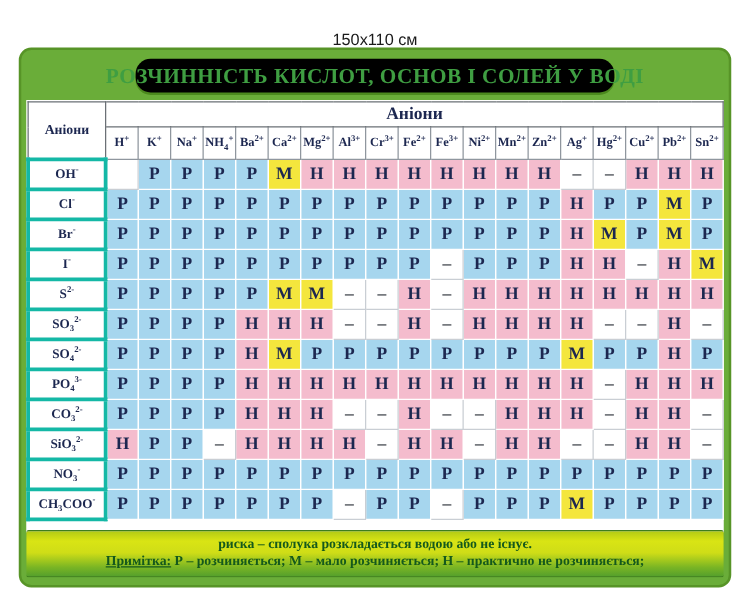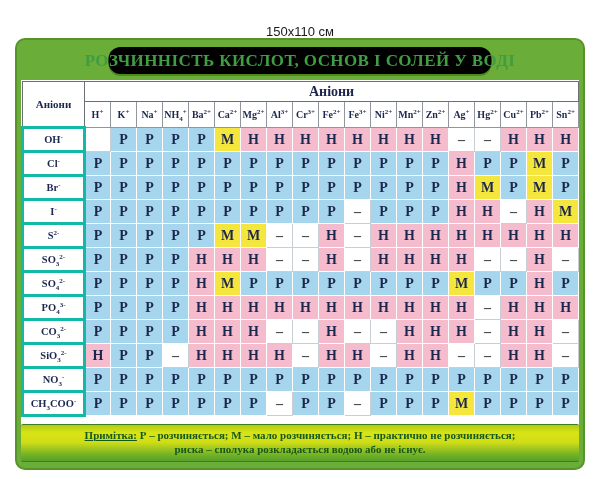--- a/index.html
+++ b/index.html
@@ -397,16 +397,16 @@
             <td class="cell sol-P">Р</td>
             <td class="cell sol-P">Р</td>
             <td class="cell sol-P">Р</td>
             <td class="cell sol-P">Р</td>
           </tr>
         </tbody>
       </table>
   </div>
 
   <div class="note-bar">
+    <div class="line">риска – сполука розкладається водою або не існує.</div>
     <div class="line"><span class="note-label">Примітка:</span><span> Р – розчиняється; М – мало розчиняється; Н – практично не розчиняється;</span></div>
-    <div class="line">риска – сполука розкладається водою або не існує.</div>
   </div>
 </div>
 
 </body></html>

